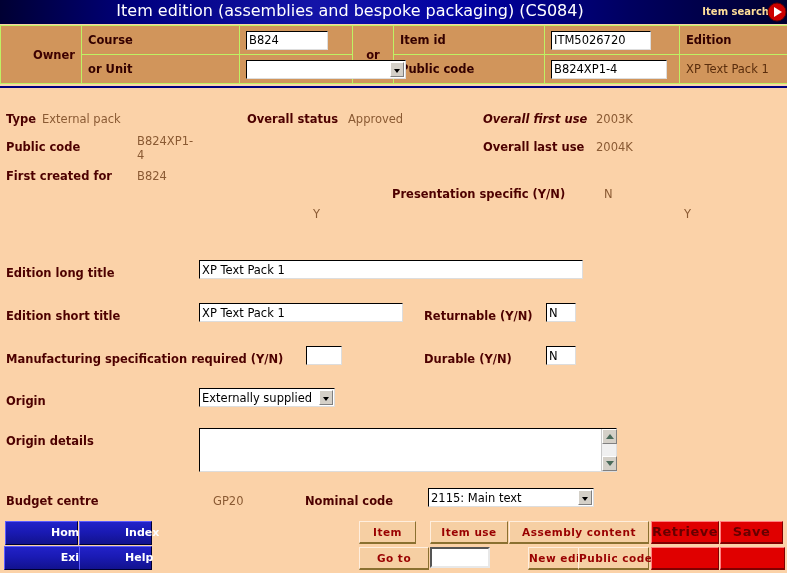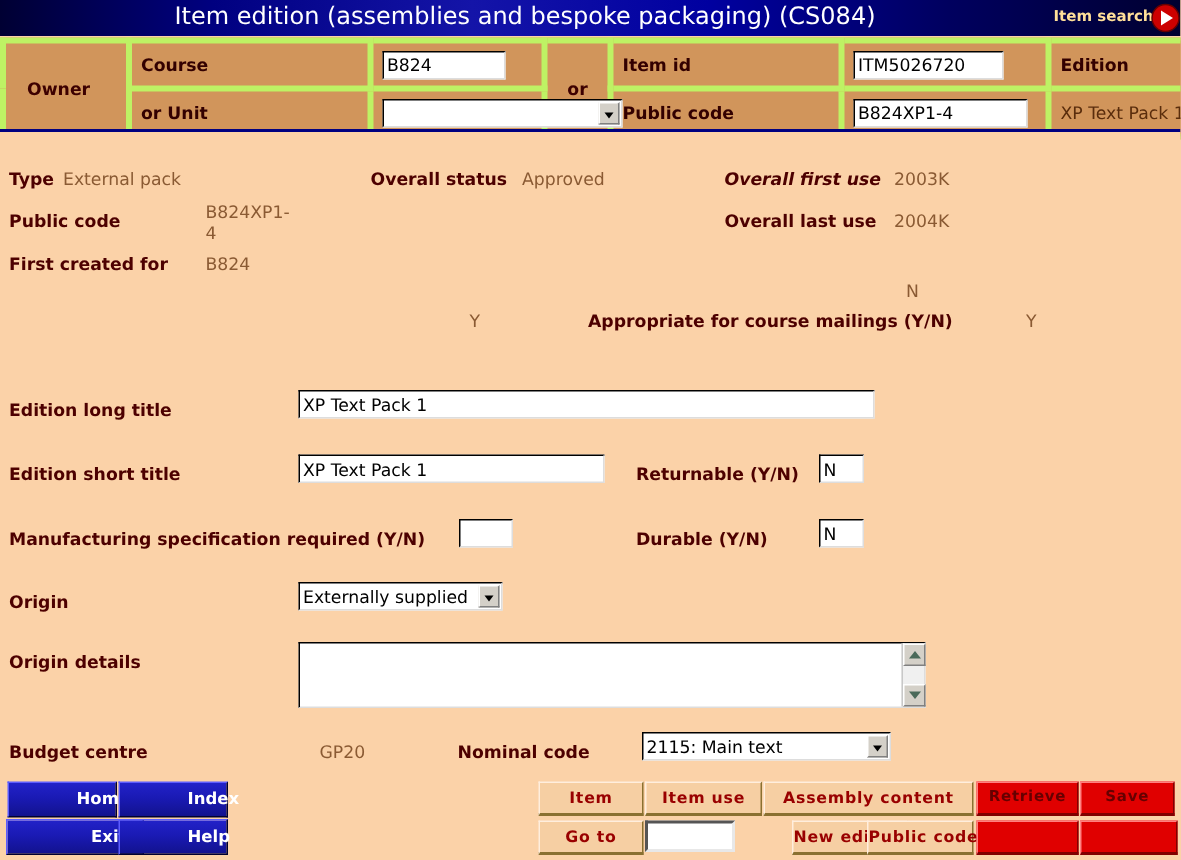--- a/index.html
+++ b/index.html
@@ -56,30 +56,30 @@
   
   .keytable {
     position: absolute;
     left: 0; top: 25px;
     width: 787px; height: 59px;
     border-collapse: collapse;
     background: #d1955b;
     table-layout: fixed;
   }
   .keytable td {
-    border: 4px solid #bef264;
+    border: 1px solid #bef264;
     background: #d1955b;
     padding: 0 6px;
     height: 28px;
     vertical-align: middle;
     font-size: 11.5px;
     color: #3d0000;
   }
   .keytable td.lbl { font-weight: bold; color: #330000; }
-  .keytable td.owner { text-align: left; font-weight: bold; padding-left: 14px; }
+  .keytable td.owner { text-align: right; font-weight: bold; padding-left: 14px; }
   .keytable td.or { text-align: center; font-weight: bold; width: 26px; }
   .keytable td.valcell { color: #5a2d0c; }
 
   input.txt {
     font-family: "DejaVu Sans", sans-serif;
     font-size: 11.5px;
     border: 1px solid #000000;
     border-right-color: #dddddd;
     border-bottom-color: #dddddd;
     background: #ffffff;
@@ -191,21 +191,21 @@
     box-sizing: border-box;
     cursor: pointer;
     white-space: nowrap;
     letter-spacing: 0.5px;
   }
   .redbtn {
     position: absolute;
     background: #e00000;
     color: #660000;
     font-weight: bold;
-    font-size: 10px;
+    font-size: 13px;
     text-align: center;
     line-height: 20px;
     border-top: 1px solid #ff8080;
     border-left: 1px solid #ff8080;
     border-right: 1px solid #800000;
     border-bottom: 2px solid #800000;
     box-sizing: border-box;
     cursor: pointer;
     white-space: nowrap;
     letter-spacing: 0.5px;
@@ -336,25 +336,25 @@
 
   <div class="lab" style="left:6px; top:52px;">Public code</div>
   <div class="val wrap" style="left:137px; top:46px; width:58px; line-height:14px;">B824XP1-4</div>
 
   <div class="lab" style="left:483px; top:52px;">Overall last use</div>
   <div class="val" style="left:596px; top:52px;">2004K</div>
 
   <div class="lab" style="left:6px; top:81px;">First created for</div>
   <div class="val" style="left:137px; top:81px;">B824</div>
 
+  <div class="lab" style="left:392px; top:99px;">Presentation specific (Y/N)</div>
   <div class="val" style="left:604px; top:99px;">N</div>
 
   <div class="val" style="left:313px; top:119px;">Y</div>
 
-  <div class="lab" style="left:392px; top:119px;">Appropriate for course mailings (Y/N)</div>
   <div class="val" style="left:684px; top:119px;">Y</div>
 
   <div class="lab" style="left:6px; top:178px;">Edition long title</div>
   <input class="txt" style="position: absolute; left: 199px; top: 172px; width: 378px;" value="XP Text Pack 1">
 
   <div class="lab" style="left:6px; top:221px;">Edition short title</div>
   <input class="txt" style="position: absolute; left: 199px; top: 215px; width: 198px;" value="XP Text Pack 1">
 
   <div class="lab" style="left:424px; top:221px;">Returnable (Y/N)</div>
   <input class="txt" style="position: absolute; left: 546px; top: 215px; width: 24px;" value="N">
@@ -389,21 +389,21 @@
     <span class="arrow"></span>
   </span>
 </div>
 
 <div class="btnbar">
   <div class="navbtn" style="left:5px; top:5px; width:73px; height:24px;">Home</div>
   <div class="navbtn" style="left:79px; top:5px; width:73px; height:24px;">Index</div>
   <div class="navbtn" style="left:4px; top:30px; width:92px; height:24px;">Exit</div>
   <div class="navbtn" style="left:79px; top:30px; width:73px; height:24px;">Help</div>
 
-  <div class="actbtn" style="left:359px; top:5px; width:70px; height:23px;">Item</div>
+  <div class="actbtn" style="left:359px; top:5px; width:57px; height:23px;">Item</div>
   <div class="actbtn" style="left:430px; top:5px; width:78px; height:23px;">Item use</div>
   <div class="actbtn" style="left:509px; top:5px; width:140px; height:23px;">Assembly content</div>
   <div class="redbtn" style="left:651px; top:5px; width:68px; height:23px;">Retrieve</div>
   <div class="redbtn" style="left:720px; top:5px; width:63px; height:23px;">Save</div>
 
   <div class="actbtn" style="left:359px; top:31px; width:70px; height:23px;">Go to</div>
   <input class="gotoinput" style="left: 430px; top: 31px; width: 60px; height: 21px;" value="">
   <div class="actbtn" style="left:500px; top:31px; width:77px; height:23px;margin-left:28px;">New edition</div>
   <div class="actbtn" style="left:578px; top:31px; width:71px; height:23px;">Public code</div>
   <div class="redbtn" style="left:651px; top:31px; width:68px; height:23px;"></div>

